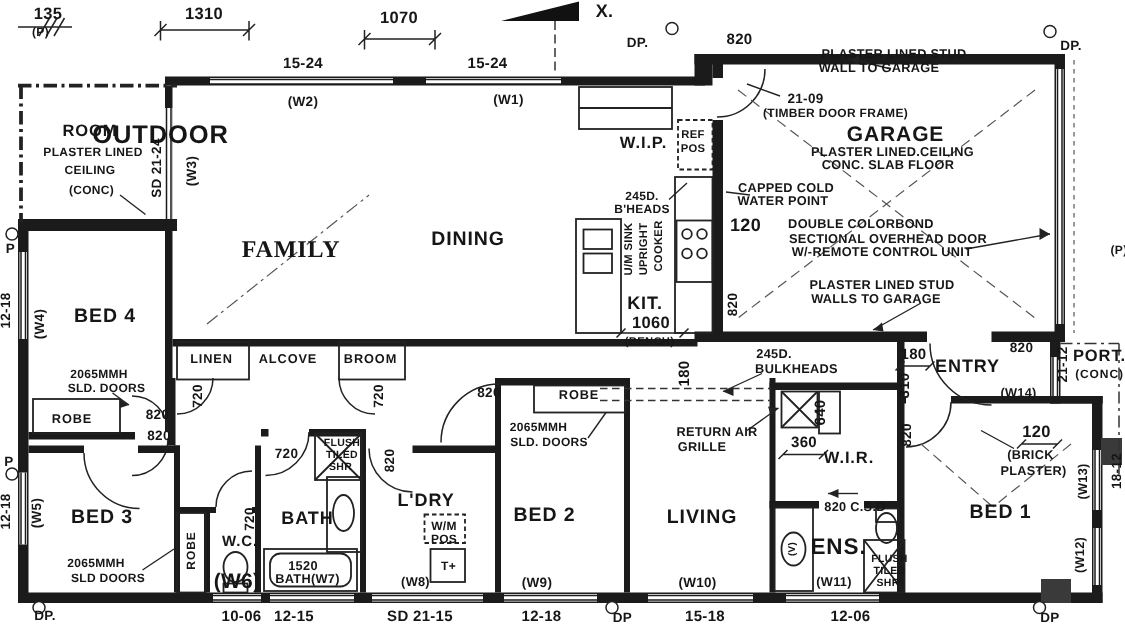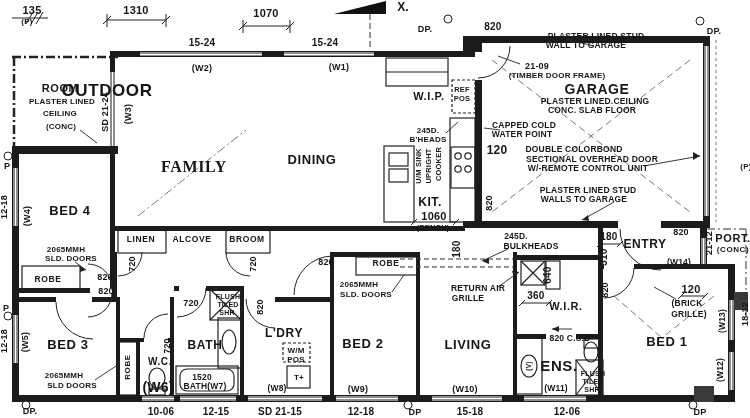--- a/index.html
+++ b/index.html
@@ -256,21 +256,21 @@
       <div class="lbl window_labels" style="left: 720px; top: 370px; font-size: 8.5px; transform: translate(-50%, -50%) rotate(-90deg);">(W12)</div>
       <div class="lbl window_labels" style="left: 722px; top: 321px; font-size: 8.5px; transform: translate(-50%, -50%) rotate(-90deg);">(W13)</div>
       <div class="lbl window_labels" style="left: 679px; top: 262px; font-size: 8.5px;">(W14)</div>
       <div class="lbl window_labels" style="left: 105px; top: 112px; font-size: 9px; transform: translate(-50%, -50%) rotate(-90deg);">SD 21-24</div>
       <div class="lbl window_labels" style="left: 280px; top: 412px; font-size: 10px;">SD 21-15</div>
       <div class="lbl window_labels" style="left: 202px; top: 43px; font-size: 10px;">15-24</div>
       <div class="lbl window_labels" style="left: 325px; top: 43px; font-size: 10px;">15-24</div>
       <div class="lbl window_labels" style="left: 537px; top: 66px; font-size: 9px;">21-09</div>
       <div class="lbl window_labels" style="left: 709px; top: 243px; font-size: 9px; transform: translate(-50%, -50%) rotate(-90deg);">21-12</div>
       <div class="lbl window_labels" style="left: 161px; top: 412px; font-size: 10px;">10-06</div>
-      <div class="lbl window_labels" style="left: 216px; top: 412px; font-size: 10px;">12-15</div>
+      <div class="lbl window_labels" style="left: 196px; top: 412px; font-size: 10px;">12-15</div>
       <div class="lbl window_labels" style="left: 361px; top: 412px; font-size: 10px;">12-18</div>
       <div class="lbl window_labels" style="left: 470px; top: 412px; font-size: 10px;">15-18</div>
       <div class="lbl window_labels" style="left: 567px; top: 412px; font-size: 10px;">12-06</div>
       <div class="lbl window_labels" style="left: 745px; top: 314px; font-size: 9px; transform: translate(-50%, -50%) rotate(-90deg);">18-12</div>
       <div class="lbl window_labels" style="left: 4px; top: 207px; font-size: 9px; transform: translate(-50%, -50%) rotate(-90deg);">12-18</div>
       <div class="lbl window_labels" style="left: 4px; top: 341px; font-size: 9px; transform: translate(-50%, -50%) rotate(-90deg);">12-18</div>
       <div class="lbl dimension_labels" style="left: 32px; top: 10px; font-size: 11px;">135</div>
       <div class="lbl dimension_labels" style="left: 27px; top: 22px; font-size: 8px;">(P)</div>
       <div class="lbl dimension_labels" style="left: 136px; top: 10px; font-size: 11px;">1310</div>
       <div class="lbl dimension_labels" style="left: 266px; top: 13px; font-size: 11px;">1070</div>
@@ -335,21 +335,21 @@
       <div class="lbl note_labels" style="left: 227px; top: 312px; font-size: 7px;">SHR</div>
       <div class="lbl note_labels" style="left: 593px; top: 373px; font-size: 7px;">FLUSH</div>
       <div class="lbl note_labels" style="left: 593px; top: 381px; font-size: 7px;">TILED</div>
       <div class="lbl note_labels" style="left: 592px; top: 389px; font-size: 7px;">SHR</div>
       <div class="lbl note_labels" style="left: 202px; top: 377px; font-size: 8.5px;">1520</div>
       <div class="lbl note_labels" style="left: 205px; top: 386px; font-size: 8.5px;">BATH(W7)</div>
       <div class="lbl note_labels" style="left: 296px; top: 351px; font-size: 8px;">W/M</div>
       <div class="lbl note_labels" style="left: 296px; top: 360px; font-size: 8px;">POS</div>
       <div class="lbl note_labels" style="left: 299px; top: 378px; font-size: 8px;">T+</div>
       <div class="lbl note_labels" style="left: 687px; top: 303px; font-size: 8.5px;">(BRICK</div>
-      <div class="lbl note_labels" style="left: 689px; top: 314px; font-size: 8.5px;">GRILLE)</div>
+      <div class="lbl note_labels" style="left: 689px; top: 314px; font-size: 8.5px;">PLASTER)</div>
       <div class="lbl note_labels" style="left: 529px; top: 366px; font-size: 6.5px; transform: translate(-50%, -50%) rotate(-90deg);">(V)</div>
       <div class="lbl note_labels" style="left: 403px; top: 7px; font-size: 12px;">X.</div>
       <div class="lbl dp_labels" style="left: 425px; top: 29px; font-size: 9px;">DP.</div>
       <div class="lbl dp_labels" style="left: 714px; top: 31px; font-size: 9px;">DP.</div>
       <div class="lbl dp_labels" style="left: 7px; top: 166px; font-size: 9px;">P</div>
       <div class="lbl dp_labels" style="left: 6px; top: 308px; font-size: 9px;">P</div>
       <div class="lbl dp_labels" style="left: 30px; top: 411px; font-size: 9px;">DP.</div>
       <div class="lbl dp_labels" style="left: 415px; top: 412px; font-size: 9px;">DP</div>
       <div class="lbl dp_labels" style="left: 700px; top: 412px; font-size: 9px;">DP</div>
     </div>

